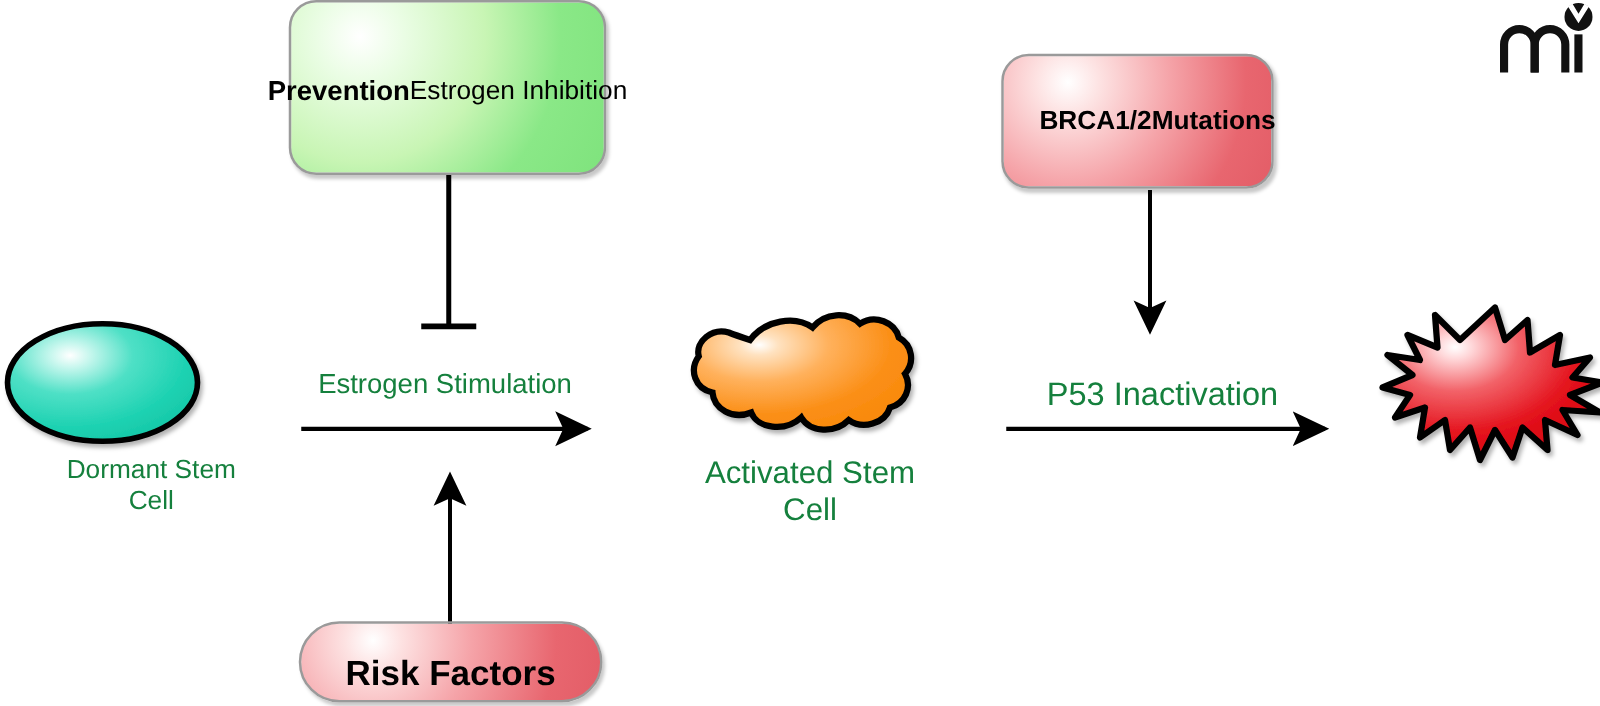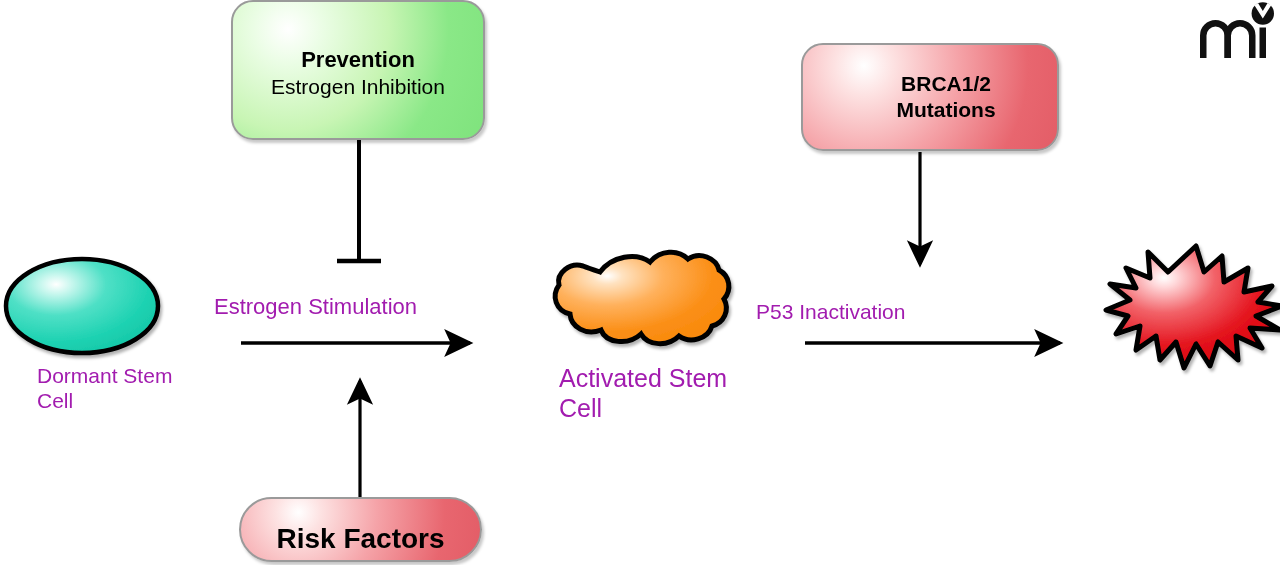--- a/index.html
+++ b/index.html
@@ -19,21 +19,21 @@
     background: #ffffff;
     overflow: hidden;
   }
 
   
   .box {
     position: absolute;
     box-sizing: border-box;
     border: 2px solid #9a9a9a;
     display: flex;
-    flex-direction: column;
+    align-items: center;
     justify-content: center;
     text-align: center;
     box-shadow: 2px 3px 3px rgba(0,0,0,0.22);
   }
   .box-green {
     background:
       radial-gradient(circle at 22% 20%, #ffffff 0%, #eafde4 16%, #c8f5b4 45%, #8ae887 72%, #7fe37d 100%);
     border-radius: 22px;
   }
   .box-pink {
@@ -50,22 +50,22 @@
     position: relative;
     color: #000000;
     line-height: 1.22;
     white-space: nowrap;
   }
   .bold { font-weight: bold; }
 
   
   .label {
     position: absolute;
-    color: #a21caf;
-    text-align: left;
+    color: #15803d;
+    text-align: center;
     line-height: 1.18;
     white-space: nowrap;
   }
   .label .l2 { display: block; }
 
   
   svg.layer {
     position: absolute;
     left: 0; top: 0;
     width: 1280px;
@@ -178,21 +178,21 @@
     <g>
       <line x1="920" y1="152" x2="920" y2="264" stroke="#000000" stroke-width="3.2" marker-end="url(#arrowD)"></line>
     </g>
   </svg>
 
   <div class="box box-green" style="left:231px; top:0px; width:254px; height:140px; padding-top:6px;">
     <div class="line1 bold" style="font-size:22px;">Prevention</div>
     <div class="line2" style="font-size:21px;">Estrogen Inhibition</div>
   </div>
 
-  <div class="box box-pink" style="left:801px; top:43px; width:258px; height:108px;padding-left:32px;">
+  <div class="box box-pink" style="left:801px; top:43px; width:218px; height:108px;padding-left:32px;">
     <div class="line1 bold" style="font-size:21px;">BRCA1/2</div>
     <div class="line2 bold" style="font-size:21px;">Mutations</div>
   </div>
 
   <div class="box box-pill" style="left:239px; top:497px; width:243px; height:65px;">
     <div class="line1 bold" style="font-size:28px;margin-top:20px;">Risk Factors</div>
   </div>
 
   <div class="label" style="left:0px; top:364px; width:168px; font-size:21px;margin-left:37px;">
     <span>Dormant Stem</span>
@@ -200,21 +200,21 @@
   </div>
 
   <div class="label" style="left:559px; top:364px; width:178px; font-size:25px;">
     <span>Activated Stem</span>
     <span class="l2">Cell</span>
   </div>
 
 
   <div class="label" style="left:214px; top:294px; width:284px; font-size:22px;">Estrogen Stimulation</div>
 
-  <div class="label" style="left:756px; top:300px; width:258px; font-size:21px;">P53 Inactivation</div>
+  <div class="label" style="left:801px; top:300px; width:258px; font-size:26px;">P53 Inactivation</div>
 
   <div class="logo" style="left:1197px; top:2px; width:80px; height:58px;">
     <svg width="80" height="58" viewBox="0 0 80 58" aria-hidden="true">
 
       <path d="M 3 56 L 3 33.5
                A 15.5 15.5 0 0 1 34 33.5
                L 34 56 L 27.5 56 L 27.5 33.5
                A 9 9 0 0 0 9.5 33.5 L 9.5 56 Z" fill="#111111"></path>
       <path d="M 27.5 56 L 27.5 33.5
                A 15.5 15.5 0 0 1 58.5 33.5

